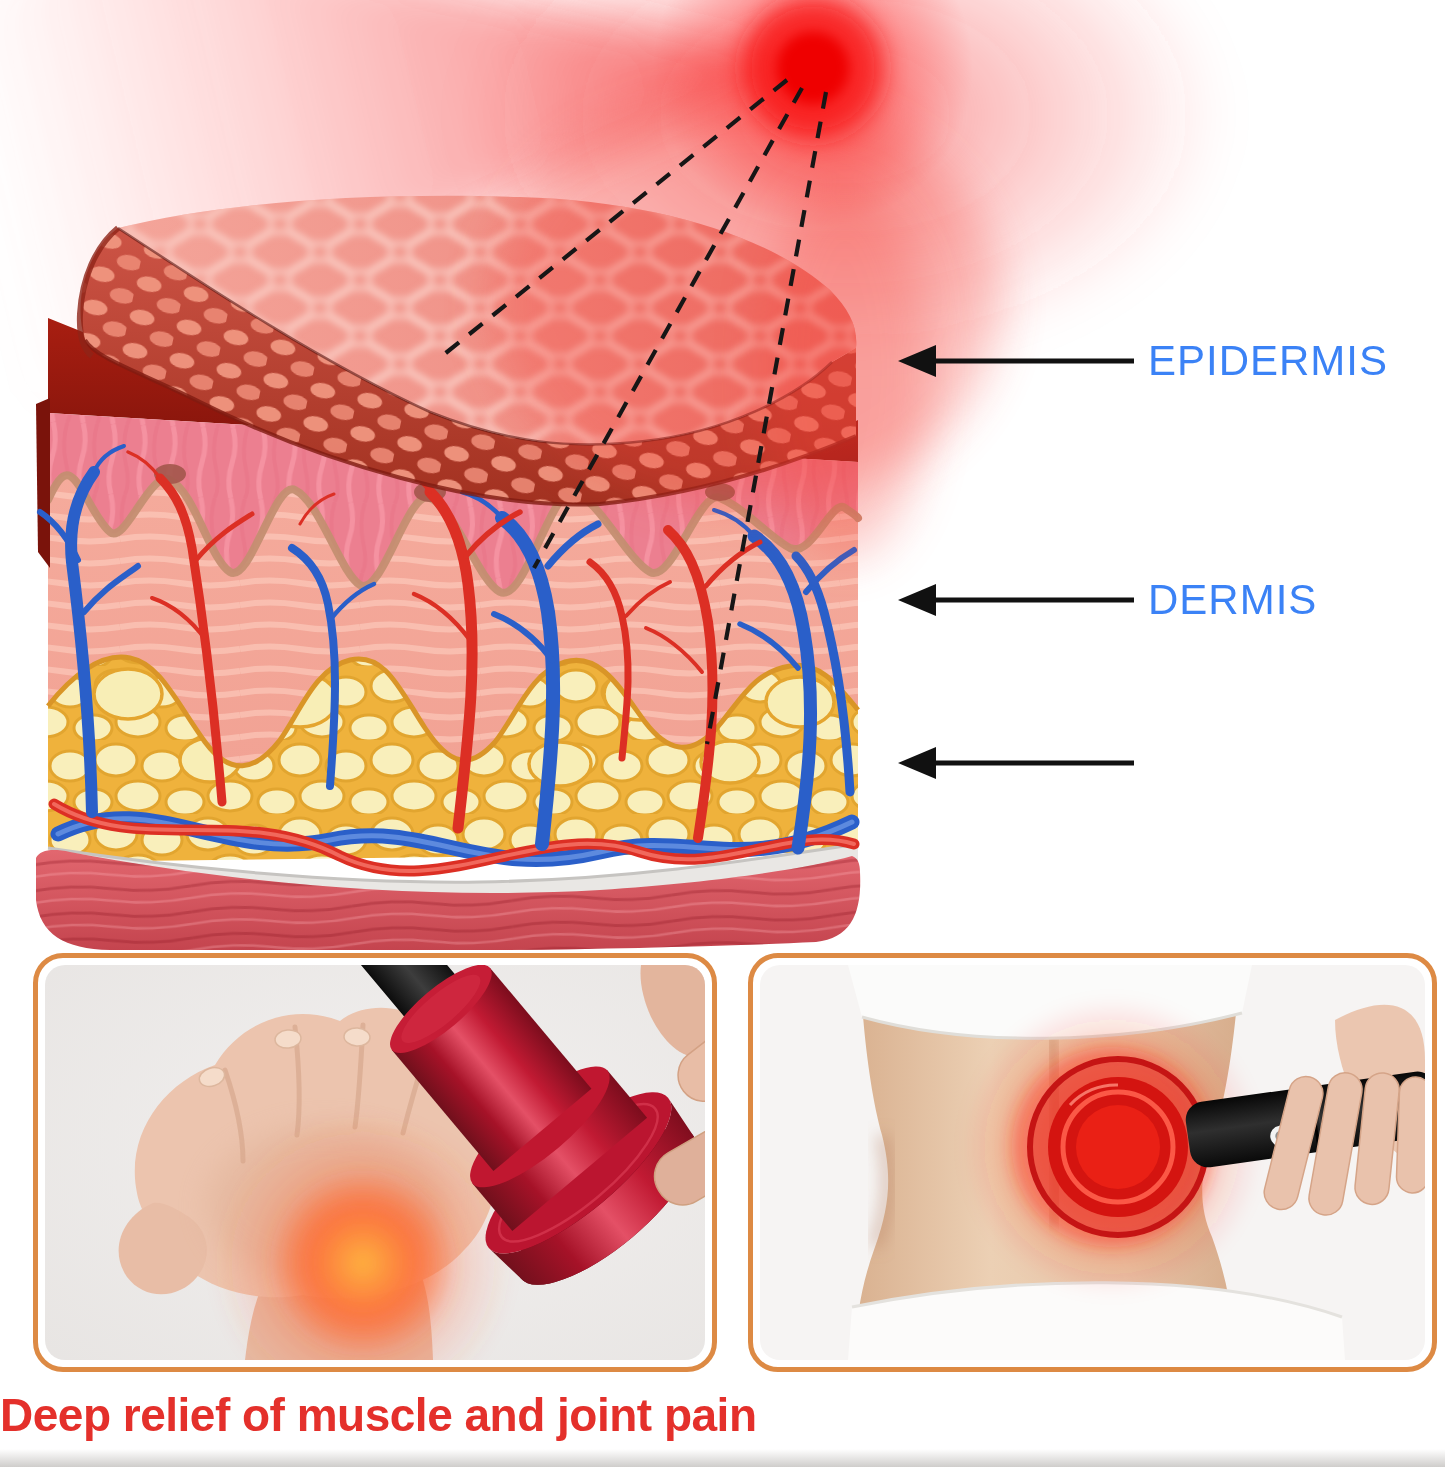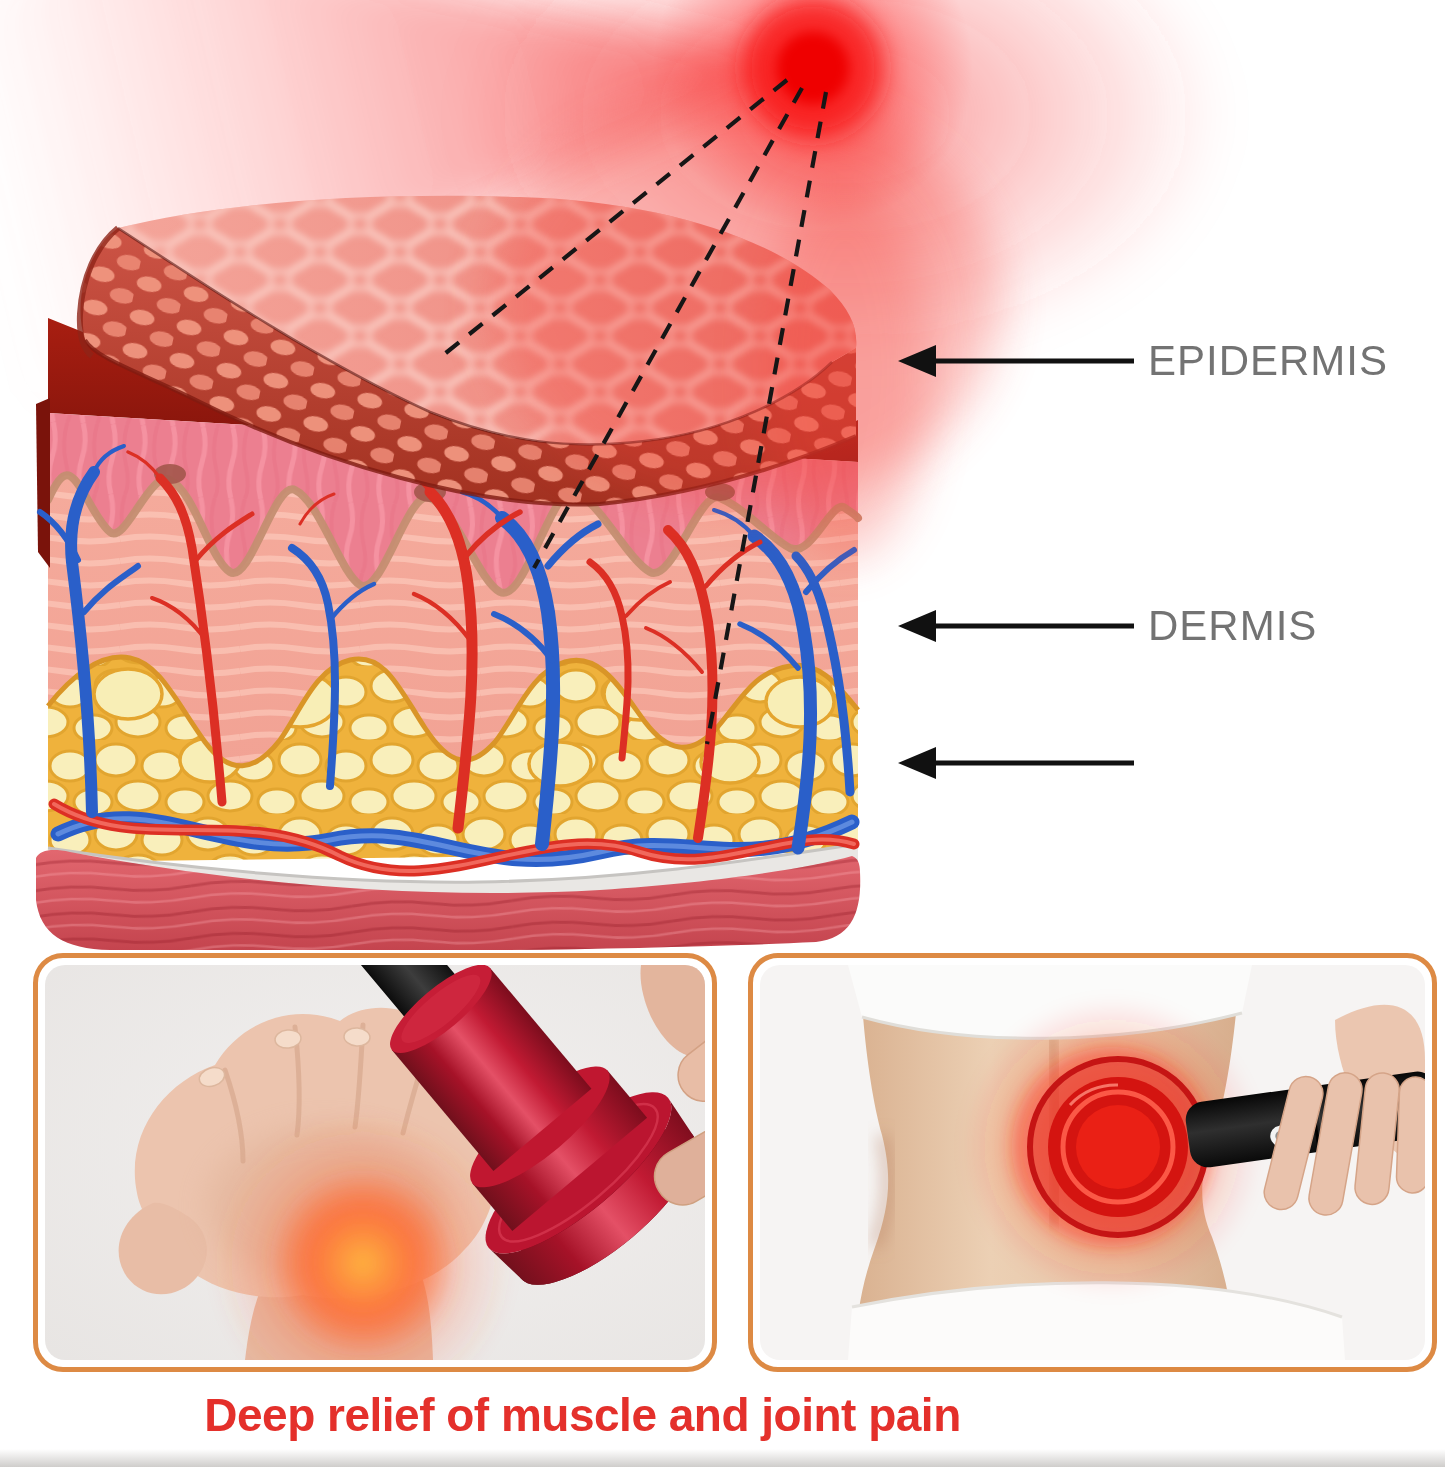--- a/index.html
+++ b/index.html
@@ -1,26 +1,26 @@
 <!DOCTYPE html>
 <html><head>
 <meta charset="utf-8">
 <style>
   html,body{margin:0;padding:0;background:#fff;}
   #stage{position:relative;width:1445px;height:1467px;background:#ffffff;overflow:hidden;
          font-family:"Liberation Sans", sans-serif;}
   #skin-svg{position:absolute;left:0;top:0;}
   .label-row{position:absolute;left:896px;height:64px;display:flex;align-items:center;gap:12px;}
   .label-row .arrow{flex:0 0 auto;display:block;}
-  .label-text{font-size:42px;color:#737373;letter-spacing:1px;white-space:nowrap;}
+  .label-text{font-size:42px;color:#3b82f6;letter-spacing:1px;white-space:nowrap;}
   .photo-card{position:absolute;box-sizing:border-box;border:5px solid #dd8a44;border-radius:30px;
               background:#ffffff;padding:7px;}
   .scene{width:100%;height:100%;border-radius:20px;overflow:hidden;position:relative;}
   .scene svg{display:block;width:100%;height:100%;}
-  #caption{position:absolute;left:0;top:1388px;width:1165px;text-align:center;
+  #caption{position:absolute;left:0;top:1388px;width:1165px;text-align:left;
            font-size:46px;font-weight:bold;color:#e4302b;letter-spacing:-0.5px;}
   #bottom-strip{position:absolute;left:0;bottom:0;width:1445px;height:18px;
                 background:linear-gradient(to bottom, rgba(207,205,203,0), #cfcdcb);}
 </style>
 </head>
 <body>
 
 <div id="stage">
 
   <svg id="skin-svg" width="1445" height="950" viewBox="0 0 1445 950">
@@ -276,21 +276,21 @@
     </g>
   </svg>
 
   <div class="label-row" style="top:329px;">
     <svg class="arrow" width="240" height="36" viewBox="0 0 240 36">
       <polygon points="2,18 40,2 40,34" fill="#111"></polygon>
       <line x1="36" y1="18" x2="238" y2="18" stroke="#111" stroke-width="5"></line>
     </svg>
     <span class="label-text">EPIDERMIS</span>
   </div>
-  <div class="label-row" style="top:594px;">
+  <div class="label-row" style="top:568px;">
     <svg class="arrow" width="240" height="36" viewBox="0 0 240 36">
       <polygon points="2,18 40,2 40,34" fill="#111"></polygon>
       <line x1="36" y1="18" x2="238" y2="18" stroke="#111" stroke-width="5"></line>
     </svg>
     <span class="label-text">DERMIS</span>
   </div>
   <div class="label-row" style="top:731px;">
     <svg class="arrow" width="240" height="36" viewBox="0 0 240 36">
       <polygon points="2,18 40,2 40,34" fill="#111"></polygon>
       <line x1="36" y1="18" x2="238" y2="18" stroke="#111" stroke-width="5"></line>

